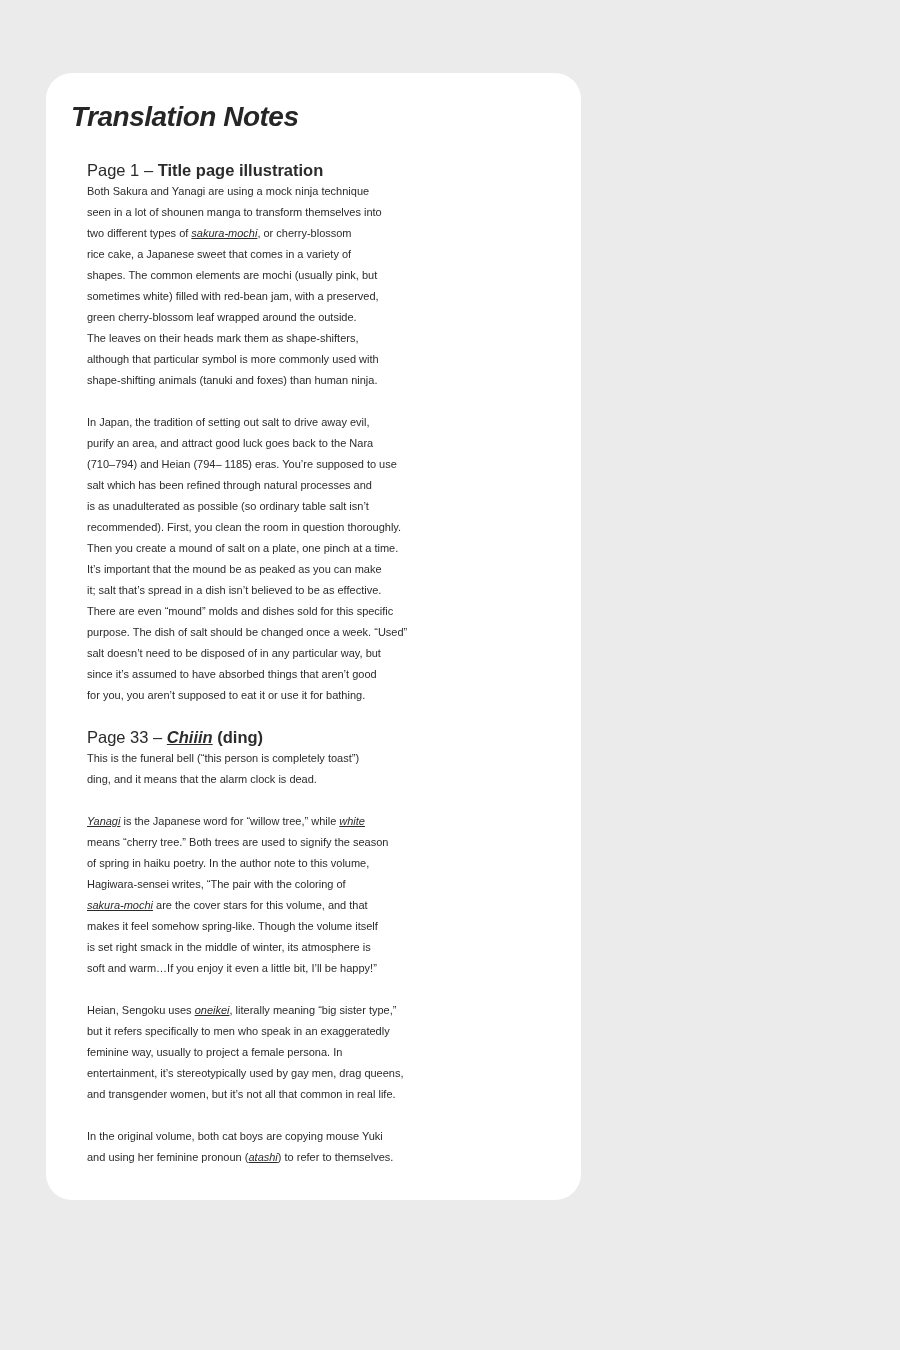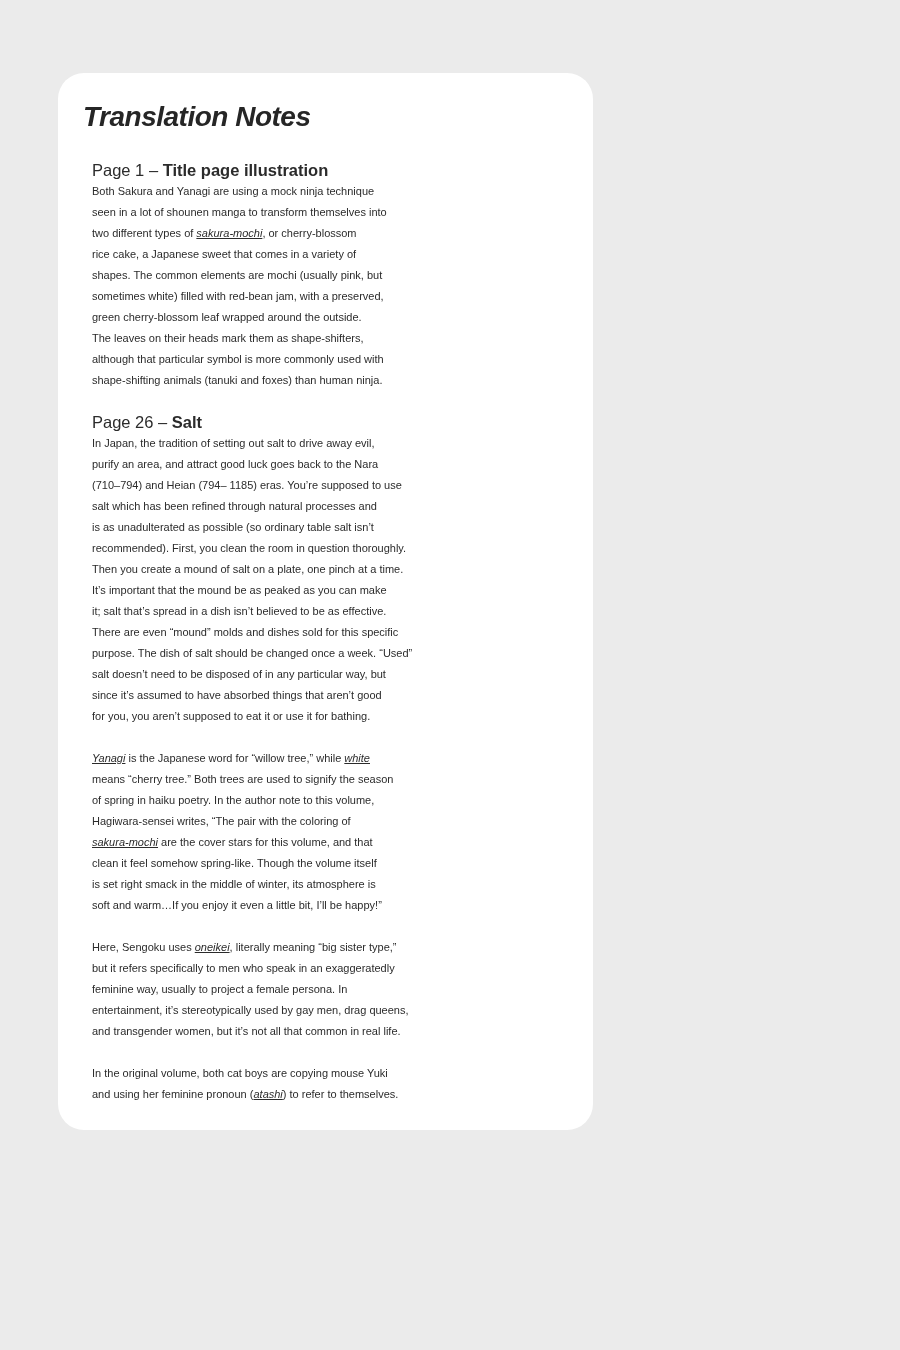--- a/index.html
+++ b/index.html
@@ -10,40 +10,40 @@
   }
   .stage {
     position: relative;
     width: 900px;
     height: 1350px;
     background: #ebebeb;
     overflow: hidden;
   }
   .card {
     position: absolute;
-    left: 58px;
+    left: 46px;
     top: 73px;
     width: 535px;
     box-sizing: border-box;
     background: #ffffff;
     border-radius: 26px;
     padding: 27px 25px 16px 25px;
     color: #2b2b2b;
   }
   .card h1 {
     margin: 0 0 26px 0;
     font-size: 28px;
     line-height: 34px;
     font-weight: 700;
     font-style: italic;
     letter-spacing: -0.5px;
     color: #262626;
   }
   .sections { }
-  .note-section { margin: 9px; }
+  .note-section { margin: 16px; }
   .note-section + .note-section { margin-top: 21px; }
   .heading {
     font-size: 16.5px;
     line-height: 21px;
     white-space: pre-wrap;
   }
   .body-text {
     font-size: 11px;
     line-height: 21px;
     white-space: pre-wrap;
@@ -66,51 +66,55 @@
 rice cake, a Japanese sweet that comes in a variety of
 shapes. The common elements are mochi (usually pink, but
 sometimes white) filled with red-bean jam, with a preserved,
 green cherry-blossom leaf wrapped around the outside.
 The leaves on their heads mark them as shape-shifters,
 although that particular symbol is more commonly used with
 shape-shifting animals (tanuki and foxes) than human ninja.</span></div>
   </section>
 
   <section class="note-section">
-    <div class="heading"><span>Page 26 – </span><span class="b">Salt</span></div>
     <div class="body-text"><span>In Japan, the tradition of setting out salt to drive away evil,
 purify an area, and attract good luck goes back to the Nara
 (710–794) and Heian (794– 1185) eras. You’re supposed to use
 salt which has been refined through natural processes and
 is as unadulterated as possible (so ordinary table salt isn’t
 recommended). First, you clean the room in question thoroughly.
 Then you create a mound of salt on a plate, one pinch at a time.
 It’s important that the mound be as peaked as you can make
 it; salt that’s spread in a dish isn’t believed to be as effective.
 There are even “mound” molds and dishes sold for this specific
 purpose. The dish of salt should be changed once a week. “Used”
 salt doesn’t need to be disposed of in any particular way, but
 since it’s assumed to have absorbed things that aren’t good
 for you, you aren’t supposed to eat it or use it for bathing.</span></div>
   </section>
 
+  <section class="note-section">
+    <div class="heading"><span>Page 33 – </span><span class="b it">Chiiin</span><span class="b"> (ding)</span></div>
+    <div class="body-text"><span>This is the funeral bell (“this person is completely toast”)
+ding, and it means that the alarm clock is dead.</span></div>
+  </section>
 
   <section class="note-section">
     <div class="body-text"><span class="it">Yanagi</span><span> is the Japanese word for “willow tree,” while </span><span class="it">white</span><span>
 means “cherry tree.” Both trees are used to signify the season
 of spring in haiku poetry. In the author note to this volume,
 Hagiwara-sensei writes, “The pair with the coloring of
 </span><span class="it">sakura-mochi</span><span> are the cover stars for this volume, and that
-clean it feel somehow spring-like. Though the volume itself
+makes it feel somehow spring-like. Though the volume itself
 is set right smack in the middle of winter, its atmosphere is
 soft and warm…If you enjoy it even a little bit, I’ll be happy!”</span></div>
   </section>
 
   <section class="note-section">
-    <div class="body-text"><span>Here, Sengoku uses </span><span class="it">oneikei</span><span>, literally meaning “big sister type,”
+    <div class="body-text"><span>Heian, Sengoku uses </span><span class="it">oneikei</span><span>, literally meaning “big sister type,”
 but it refers specifically to men who speak in an exaggeratedly
 feminine way, usually to project a female persona. In
 entertainment, it’s stereotypically used by gay men, drag queens,
 and transgender women, but it’s not all that common in real life.</span></div>
   </section>
 
   <section class="note-section">
     <div class="body-text"><span>In the original volume, both cat boys are copying mouse Yuki
 and using her feminine pronoun (</span><span class="it">atashi</span><span>) to refer to themselves.</span></div>
   </section>

